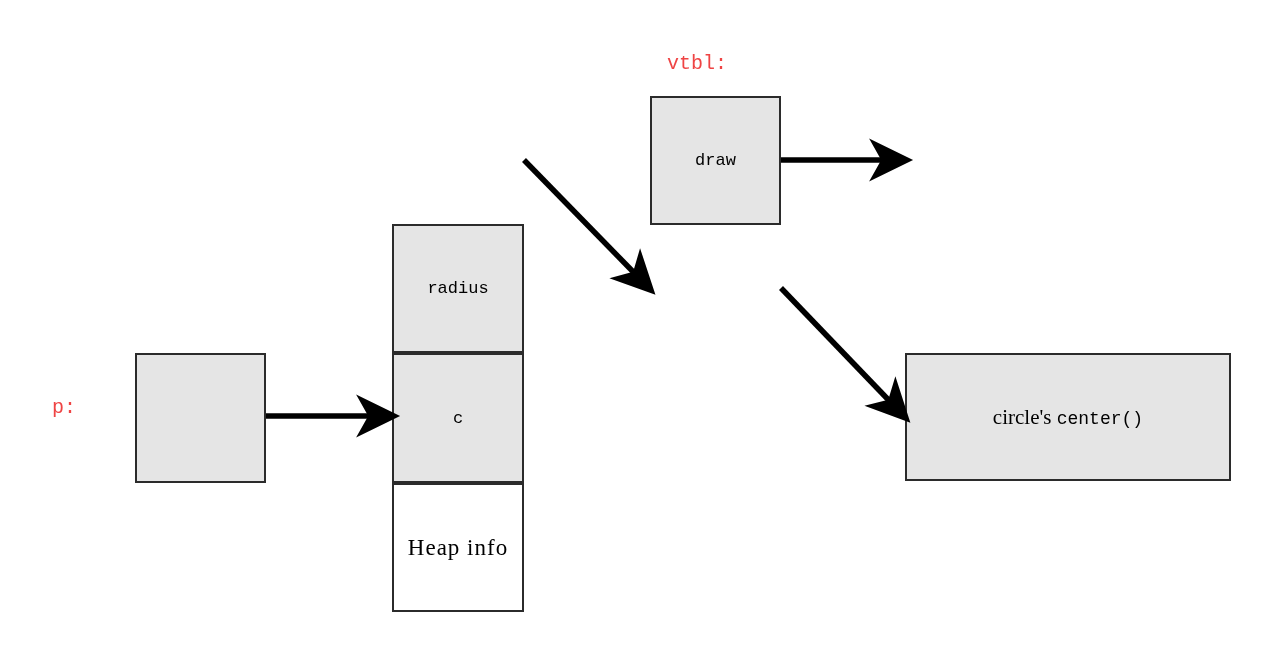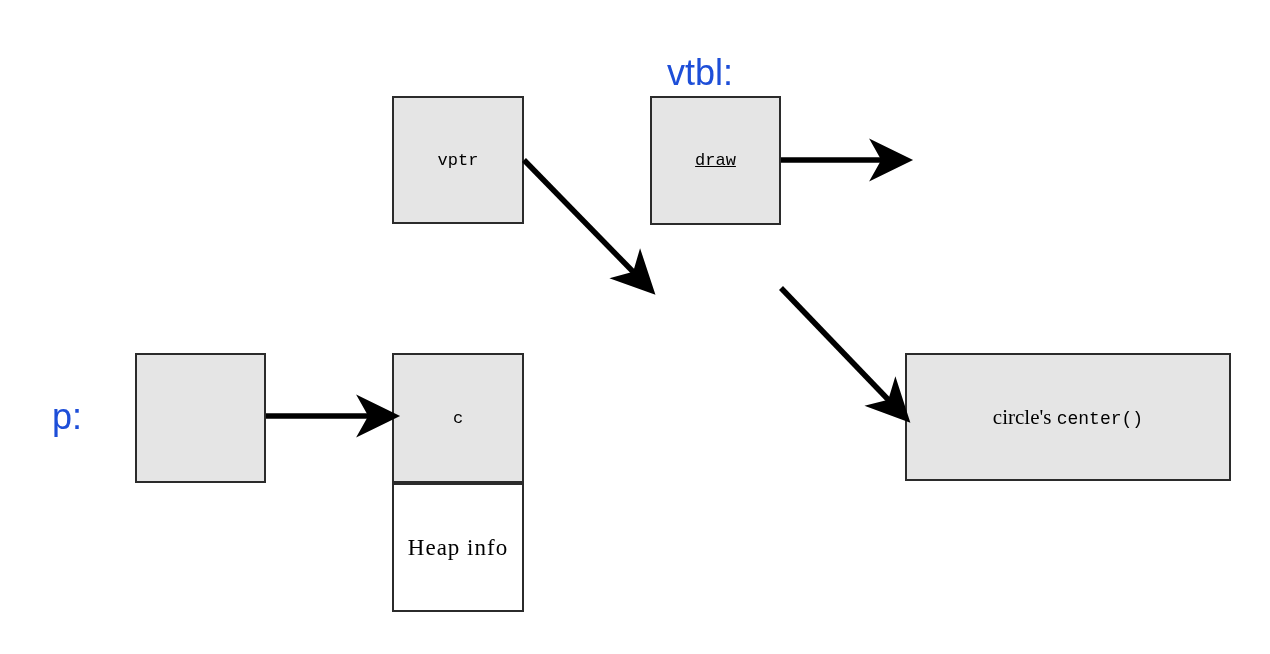--- a/index.html
+++ b/index.html
@@ -37,23 +37,23 @@
     white-space: nowrap;
     letter-spacing: 0px;
   }
   .cell-label.overflow {
     font-family: "Liberation Serif", serif;
     font-size: 23px;
     letter-spacing: 1px;
   }
   .big-label {
     position: absolute;
-    font-family: Liberation Sans, sans-serif;
-    font-size: 36px;
-    color: #1d4ed8;
+    font-family: Liberation Mono, monospace;
+    font-size: 20px;
+    color: #ef4444;
     white-space: nowrap;
   }
   .fn-label {
     font-family: "Liberation Serif", serif;
     font-size: 21px;
     color: #000000;
     white-space: nowrap;
   }
   .fn-label .mono {
     font-family: "Liberation Mono", "DejaVu Sans Mono", monospace;
@@ -72,36 +72,36 @@
 <body>
 
 <div id="canvas">
 
   <div class="big-label" style="left:52px; top:396px;">p:</div>
 
   <div class="box" style="left:135px; top:353px; width:131px; height:130px;">
     <span class="cell-label"></span>
   </div>
 
-  <div class="box" style="left:392px; top:96px; width:132px; height:128px;">
-    <span class="cell-label">vptr</span>
+
+  <div class="box" style="left:392px; top:224px; width:132px; height:129px;">
+    <span class="cell-label">radius</span>
   </div>
-
 
   <div class="box" style="left:392px; top:353px; width:132px; height:130px;">
     <span class="cell-label">c</span>
   </div>
 
   <div class="box white" style="left:392px; top:483px; width:132px; height:129px;">
     <span class="cell-label overflow">Heap info</span>
   </div>
 
   <div class="big-label" style="left:667px; top:52px;">vtbl:</div>
 
-  <div class="box" style="left:650px; top:96px; width:131px; height:129px;text-decoration:underline;">
+  <div class="box" style="left:650px; top:96px; width:131px; height:129px;">
     <span class="cell-label">draw</span>
   </div>
 
 
 
   <div class="box" style="left:905px; top:353px; width:326px; height:128px;">
     <span class="fn-label">
       <span>circle's</span><span>&nbsp;</span><span class="mono">center()</span>
     </span>
   </div>

